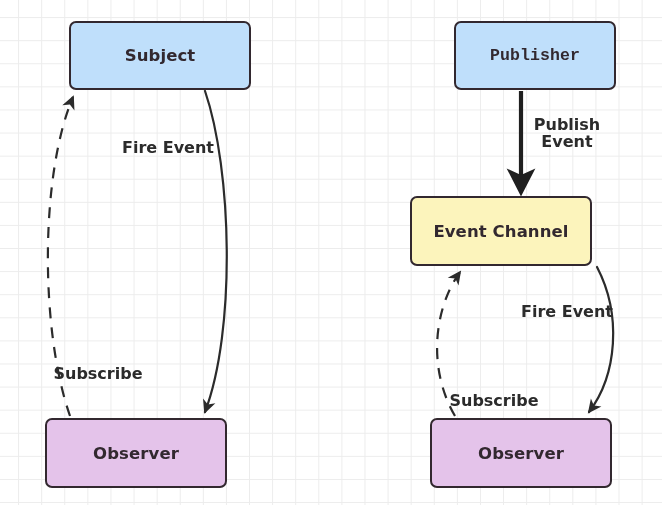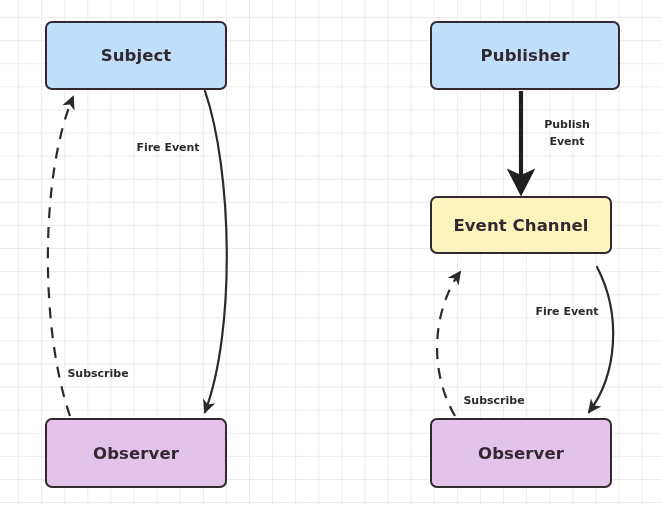--- a/index.html
+++ b/index.html
@@ -36,28 +36,28 @@
     display: flex;
     align-items: center;
     justify-content: center;
     font-weight: bold;
     font-size: 16.5px;
     letter-spacing: 0.1px;
     color: #32282f;
     text-align: center;
     z-index: 2;
   }
-  .node.blue   { background: #bfdffb; }
+  .node.blue   { background: #bfdffb; margin-left: 24px; }
   .node.yellow { background: #fcf4bc; }
   .node.purple { background: #e4c3ea; text-align: right; }
 
   .edge-label {
     position: absolute;
     font-weight: bold;
-    font-size: 11px;
+    font-size: 16px;
     color: #2b2b2b;
     white-space: pre;
     text-align: center;
     line-height: 16.5px;
     z-index: 3;
     transform: translate(-50%, -50%);
   }
 </style>
 </head>
 <body>
@@ -86,25 +86,25 @@
   </svg>
 
   <div class="node blue" style="left:45px; top:21px; width:182px; height:69px;">
     <span>Subject</span>
   </div>
 
   <div class="node purple" style="left:45px; top:418px; width:182px; height:70px;">
     <span>Observer</span>
   </div>
 
-  <div class="node blue" style="left:430px; top:21px; width:190px; height:69px;">
+  <div class="node blue" style="left:430px; top:21px; width:162px; height:69px;font-family:Liberation Mono, monospace;">
     <span>Publisher</span>
   </div>
 
-  <div class="node yellow" style="left:430px; top:196px; width:182px; height:58px;">
+  <div class="node yellow" style="left:410px; top:196px; width:182px; height:70px;">
     <span>Event Channel</span>
   </div>
 
   <div class="node purple" style="left:430px; top:418px; width:182px; height:70px;">
     <span>Observer</span>
   </div>
 
   <div class="edge-label" style="left:168px; top:148px;">Fire Event</div>
 
   <div class="edge-label" style="left:98px; top:374px;">Subscribe</div>

